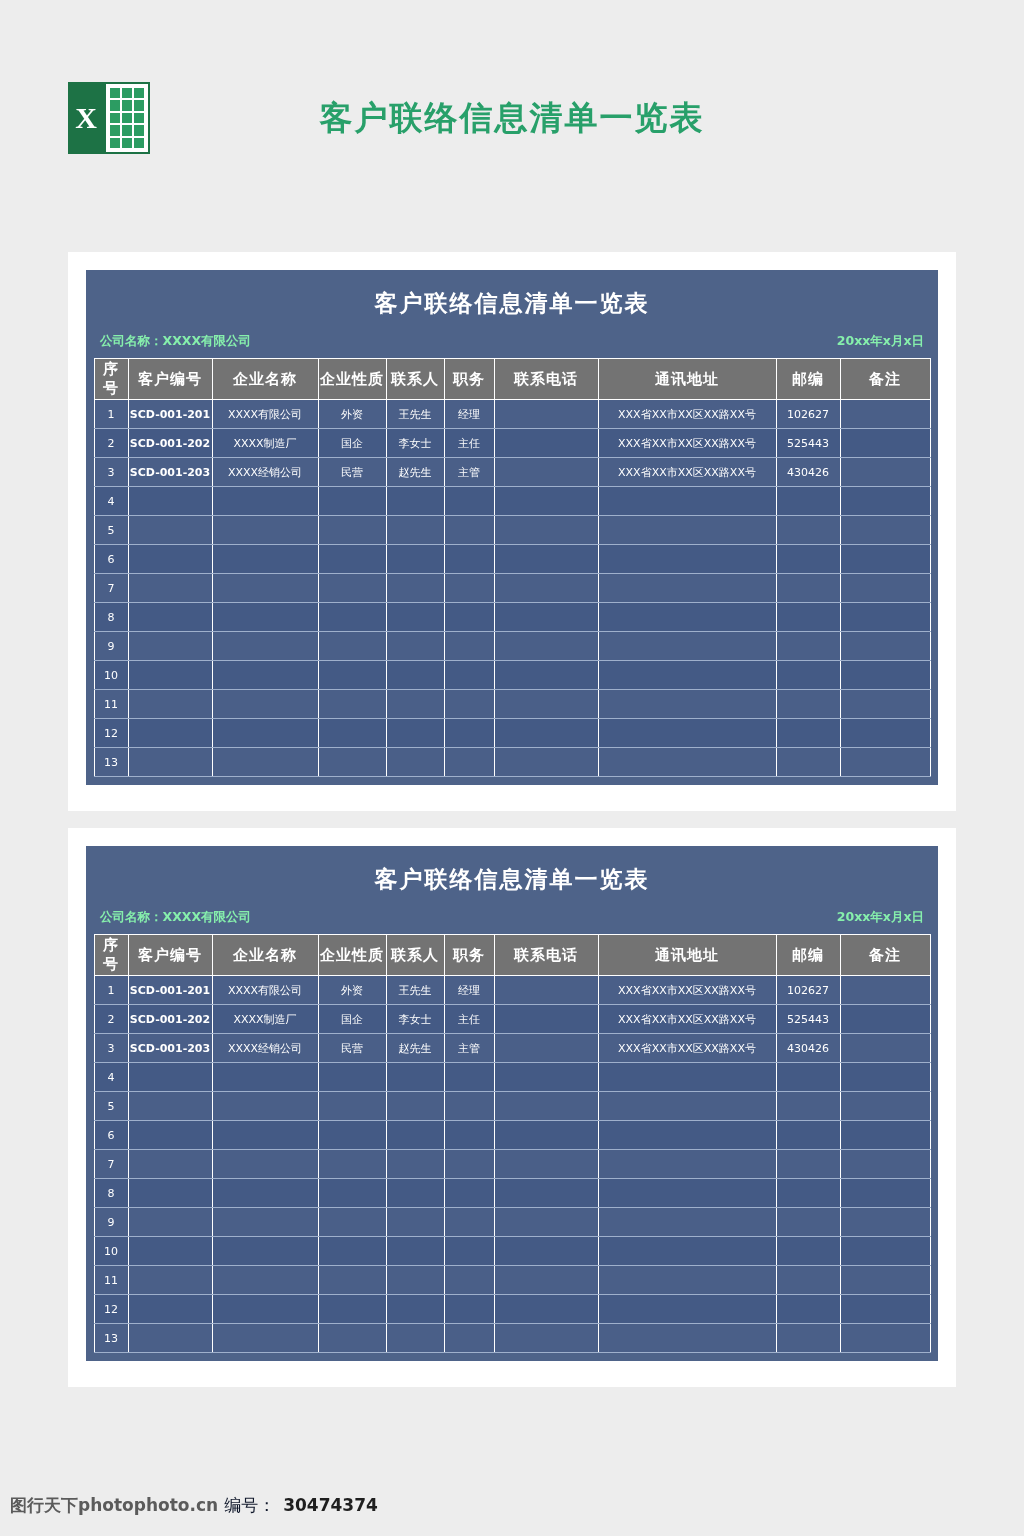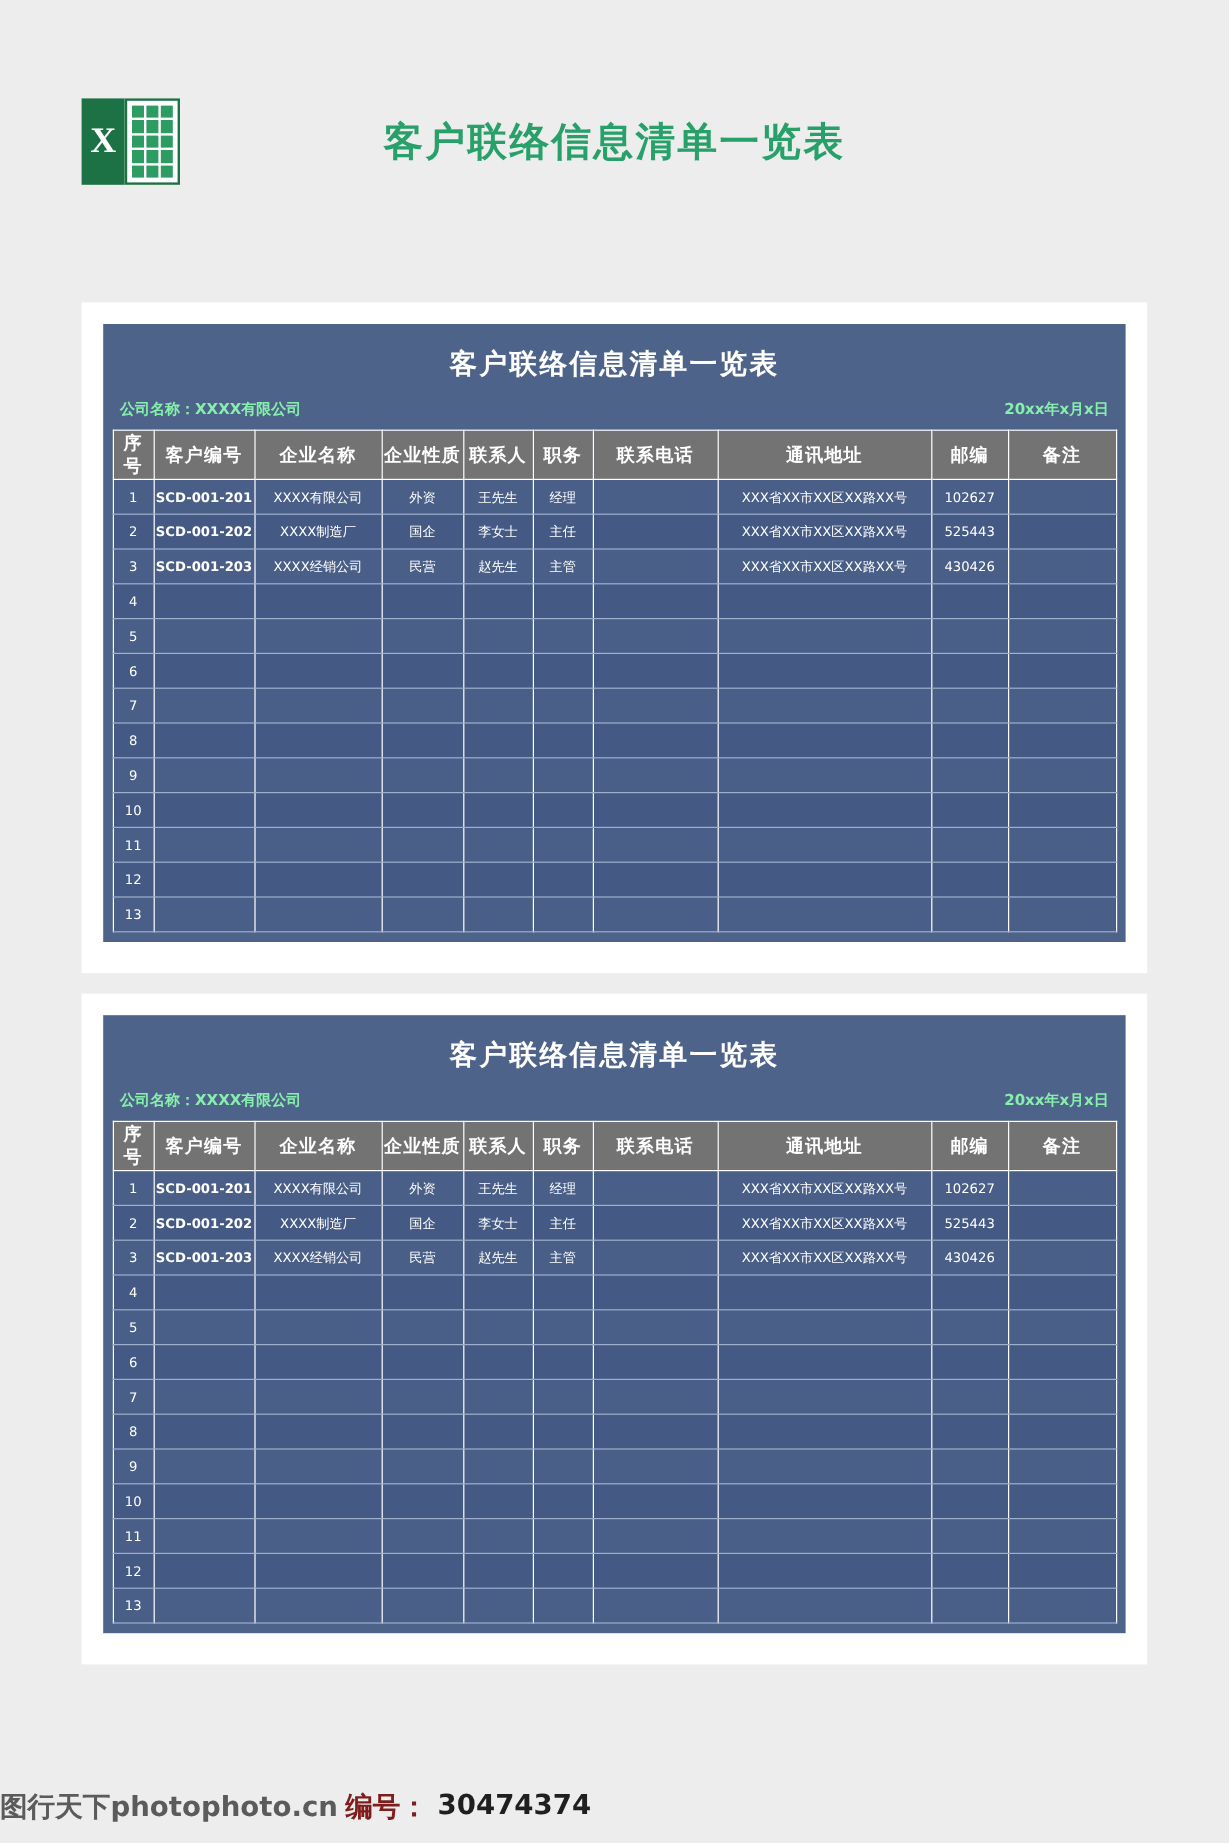--- a/index.html
+++ b/index.html
@@ -163,27 +163,28 @@
 
   
   .footer {
     position: absolute;
     left: 0;
     bottom: 0;
     width: 1024px;
     height: 62px;
     display: flex;
     align-items: center;
+    padding-left: 10px;
     box-sizing: border-box;
-    font-size: 23px;
+    font-size: 17px;
     color: #6f6f6f;
     font-family: "DejaVu Sans", sans-serif;
   }
   .footer .wm-strong { color: #5b5b5b; font-weight: bold; }
-  .footer .wm-id { color: #7f1d1d; font-weight: bold; margin-left: 6px; }
+  .footer .wm-id { color: #0f172a; font-weight: normal; margin-left: 6px; }
   .footer .wm-num { color: #1f1f1f; font-weight: bold; margin-left: 8px; }
 </style>
 </head>
 <body>
 
 <div id="page">
 
   <div class="header">
     <div class="excel-logo">
       <div class="left">X</div>

